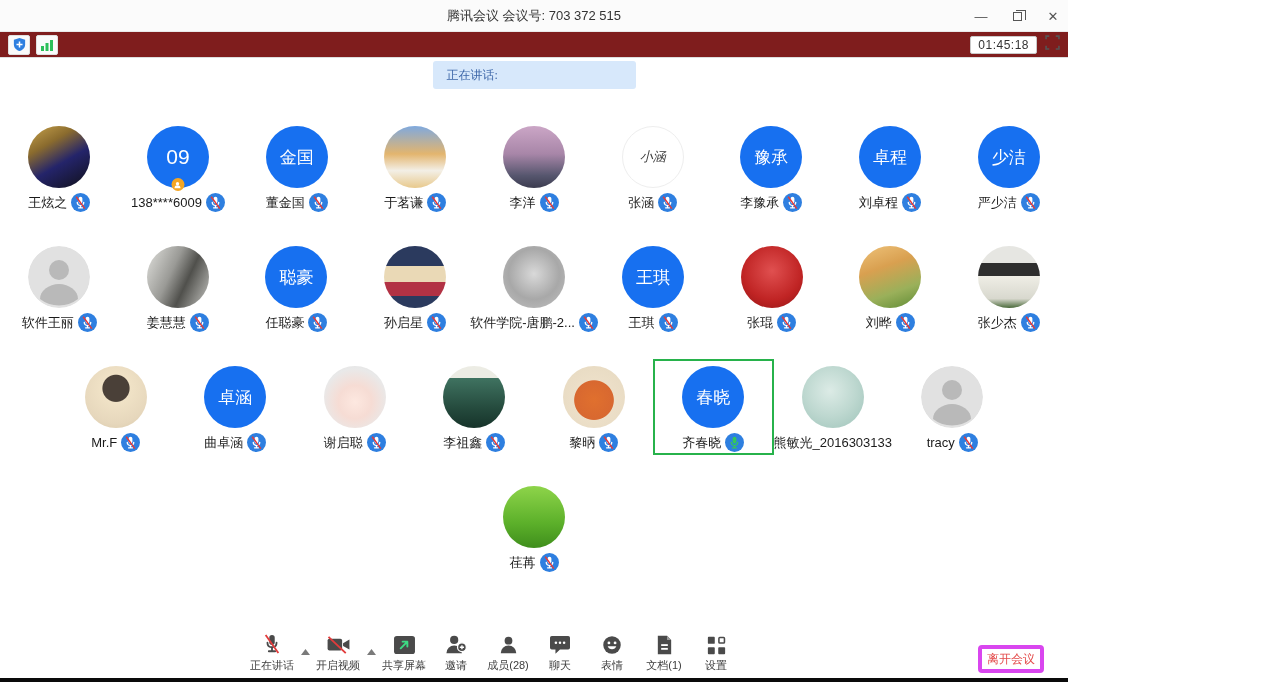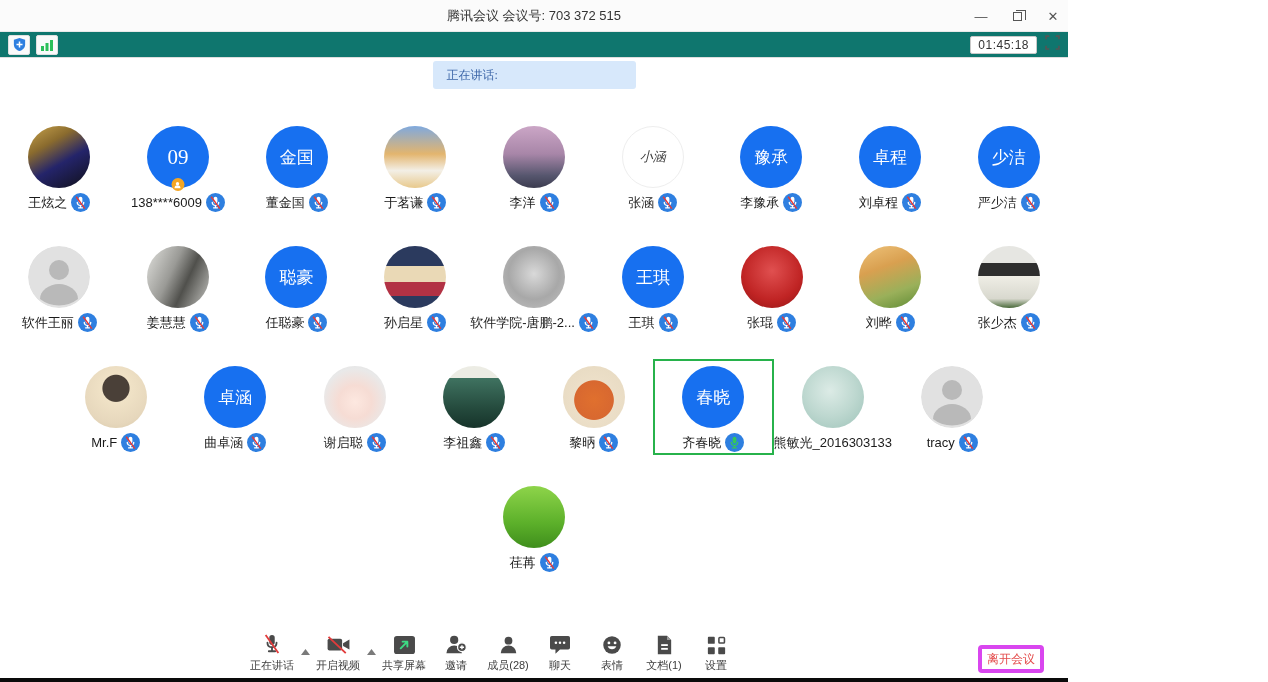--- a/index.html
+++ b/index.html
@@ -15,42 +15,42 @@
   
   .titlebar { height:32px; background:#fbfbfb; border-bottom:1px solid #e9e9e9;
     display:flex; align-items:center; position:relative; }
   .title { position:absolute; left:0; right:0; text-align:center; font-size:13px; color:#333; }
   .win-controls { position:absolute; right:8px; top:0; height:32px; display:flex; align-items:center; gap:22px; }
   .win-btn { color:#555; font-size:13px; width:14px; text-align:center; cursor:default; }
   .restore-glyph { display:inline-block; width:9px; height:9px; border:1px solid #555; position:relative; }
   .restore-glyph::before { content:''; position:absolute; left:2px; top:-3px; width:9px; height:9px; border:1px solid #555; border-bottom:none; border-left:none; }
 
   
-  .subbar { height:26px; background:#0f766e; border-bottom:1px solid #dedede;
+  .subbar { height:26px; background:#7f1d1d; border-bottom:1px solid #dedede;
     display:flex; align-items:center; padding:0 8px; }
   .subbar-left { display:flex; gap:6px; }
   .mini-box { width:22px; height:20px; background:#fafafa; border:1px solid #e0e0e0; border-radius:2px;
     display:flex; align-items:center; justify-content:center; }
   .subbar-right { margin-left:auto; display:flex; align-items:center; gap:8px; }
   .timer-box { border:1px solid #c9c9c9; background:#fff; font-size:12px; color:#333;
     padding:1px 7px; border-radius:2px; letter-spacing:.5px; }
 
   
   .banner { width:203px; height:28px; margin:3px auto 0; background:var(--banner-bg);
     border-radius:3px; display:flex; align-items:center; padding-left:14px; }
   .banner span { font-size:12px; color:var(--banner-text);font-family:Liberation Serif, serif; }
 
   
   .grid { margin-top:37px; }
   .grid-row { display:flex; justify-content:center; margin-bottom:34px; }
   .cell { width:119.5px; display:flex; flex-direction:column; align-items:center; position:relative; }
   .cell.highlighted::after { content:''; position:absolute; left:-1px; right:-1px; top:-7px; bottom:-3px;
     border:2px solid var(--hl-green); pointer-events:none; }
   .avatar-wrap { position:relative; width:62px; height:62px; }
-  .avatar { width:62px; height:62px; border-radius:50%; display:flex; align-items:center; justify-content:center; overflow:hidden;font-family:Liberation Serif, serif; }
+  .avatar { width:62px; height:62px; border-radius:50%; display:flex; align-items:center; justify-content:center; overflow:hidden; }
   .avatar.text { background:var(--avatar-blue); color:#fff; }
   .avatar.text .av-txt { font-size:17px; }
   .avatar.text .av-txt.num { font-size:21px; }
   .avatar.phototext { background:#fff; border:1px solid #eee; }
   .avatar.phototext .av-txt { font-size:13px; color:#3a3a3a; font-style:italic; }
   .host-badge { position:absolute; left:50%; bottom:-3px; transform:translateX(-50%);
     width:13px; height:13px; border-radius:50%; background:var(--host-orange);
     display:flex; align-items:center; justify-content:center; }
   .name-row { margin-top:5px; height:19px; display:flex; align-items:center; white-space:nowrap; }
   .p-name { font-size:13px; color:#1b1b1b; }

